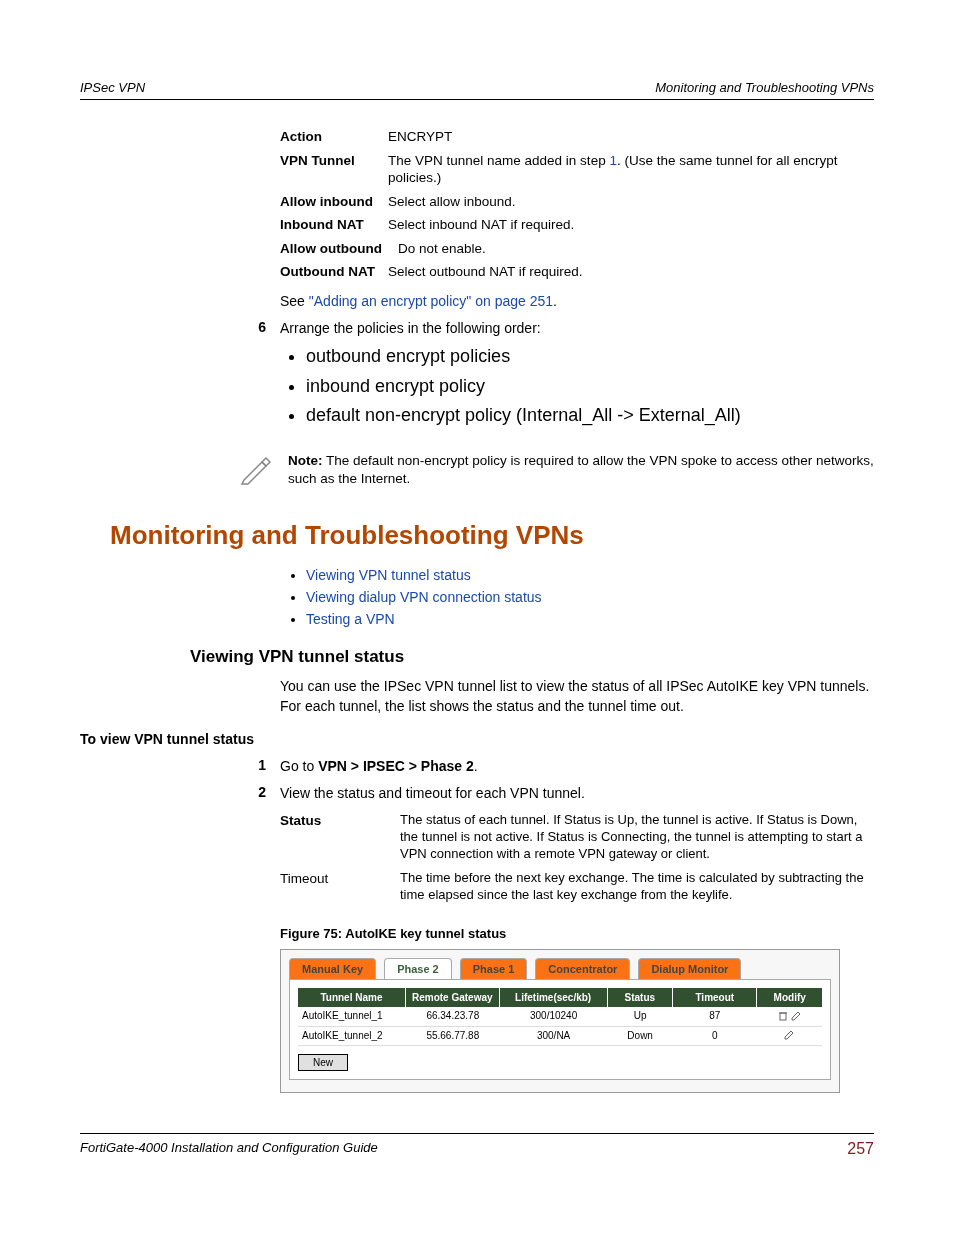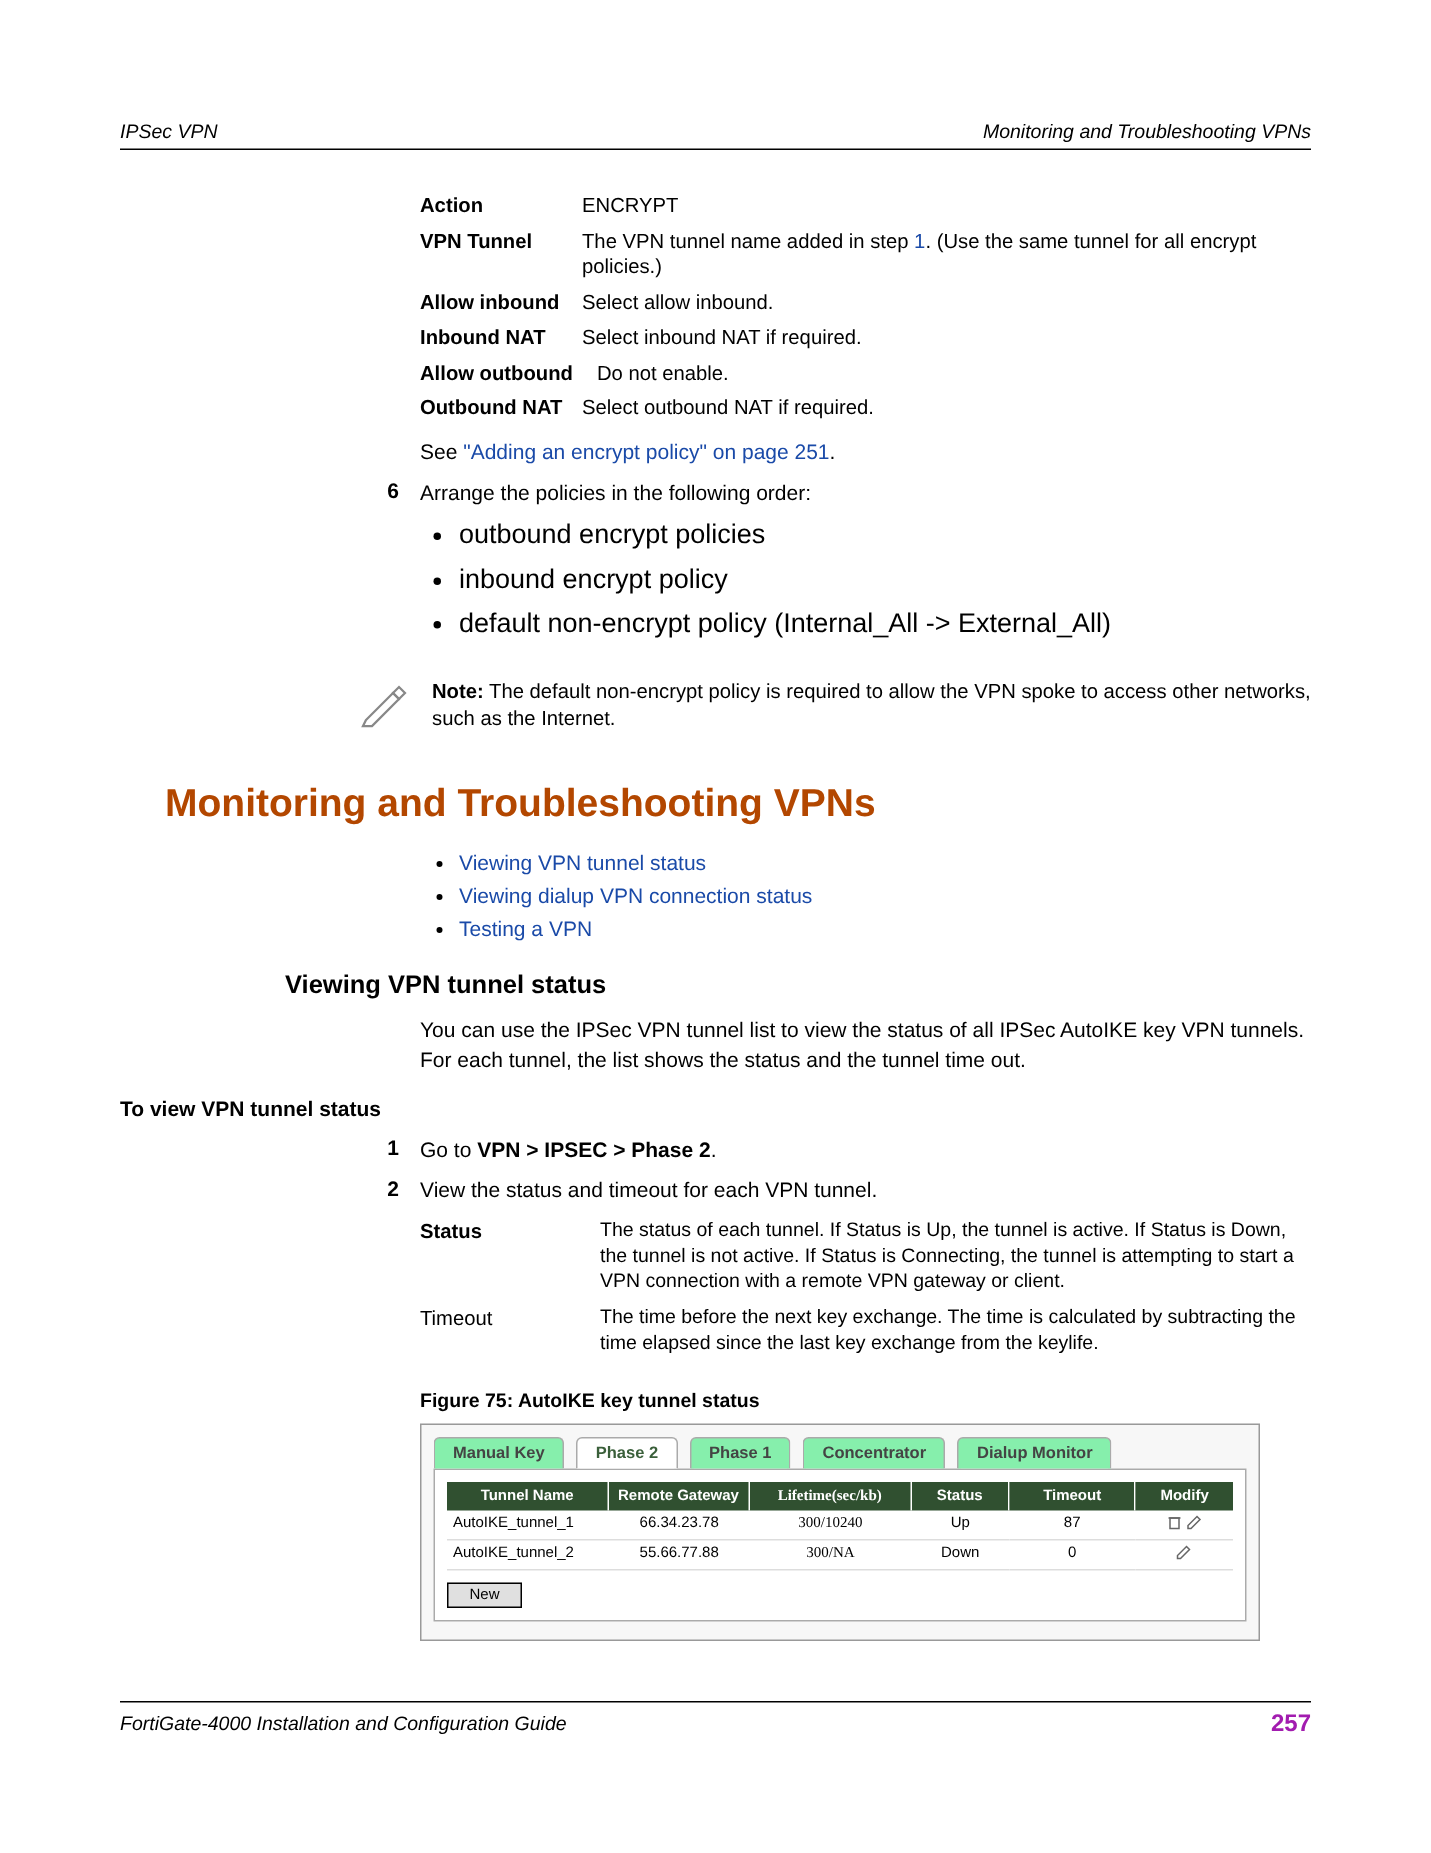--- a/index.html
+++ b/index.html
@@ -135,21 +135,21 @@
     box-sizing: border-box;
   }
   .tabs {
     display: flex;
     gap: 8px;
     padding: 8px 8px 0 8px;
     font-size: 11px;
     font-weight: bold;
   }
   .tab {
-    background: #86efac;
+    background: #f97316;
     border: 1px solid #aaa;
     border-bottom: none;
     border-radius: 4px 4px 0 0;
     padding: 4px 12px;
     color: #444;
   }
   .tab.active { background: #fff; color:#3a5f3a; }
   .tab-pane {
     border: 1px solid #aaa;
     margin: 0 8px 12px 8px;
@@ -171,42 +171,42 @@
   .grid-row {
     display: flex;
     font-size: 10px;
   }
   .grid-row > div {
     padding: 3px 4px;
     border-bottom: 1px solid #ddd;
   }
   .c-name { width: 105px; text-align:left;}
   .c-gw { width: 90px; text-align:center;}
-  .c-life { width: 105px; text-align:center;font-family:Liberation Serif, serif;}
+  .c-life { width: 105px; text-align:center;}
   .c-stat { width: 60px; text-align:center;}
   .c-to { width: 80px; text-align:center;}
   .c-mod { width: 60px; text-align:center; border-right:none !important;}
   .new-btn {
     display:inline-block;
     margin-top:8px;
     font-size:10px;
     background:#e0e0e0;
     border:1px solid #000000;
     padding:2px 14px;
   }
   .footer {
     display:flex;
     justify-content: space-between;
     border-top:1px solid #000;
     margin-top: 40px;
     padding-top:6px;
     font-size:13px;
   }
   .footer-left { font-style: italic; }
-  .footer-right { color:#a21caf; font-weight:bold; font-size:16px; }
+  .footer-right { color:#7f1d1d; font-weight:normal; font-size:16px; }
   .icon-mini { display:inline-block; vertical-align:middle; }
 </style>
 </head>
 <body>
 
 <div class="page">
 
   <div class="running-head">
     <span>IPSec VPN</span>
     <span>Monitoring and Troubleshooting VPNs</span>

